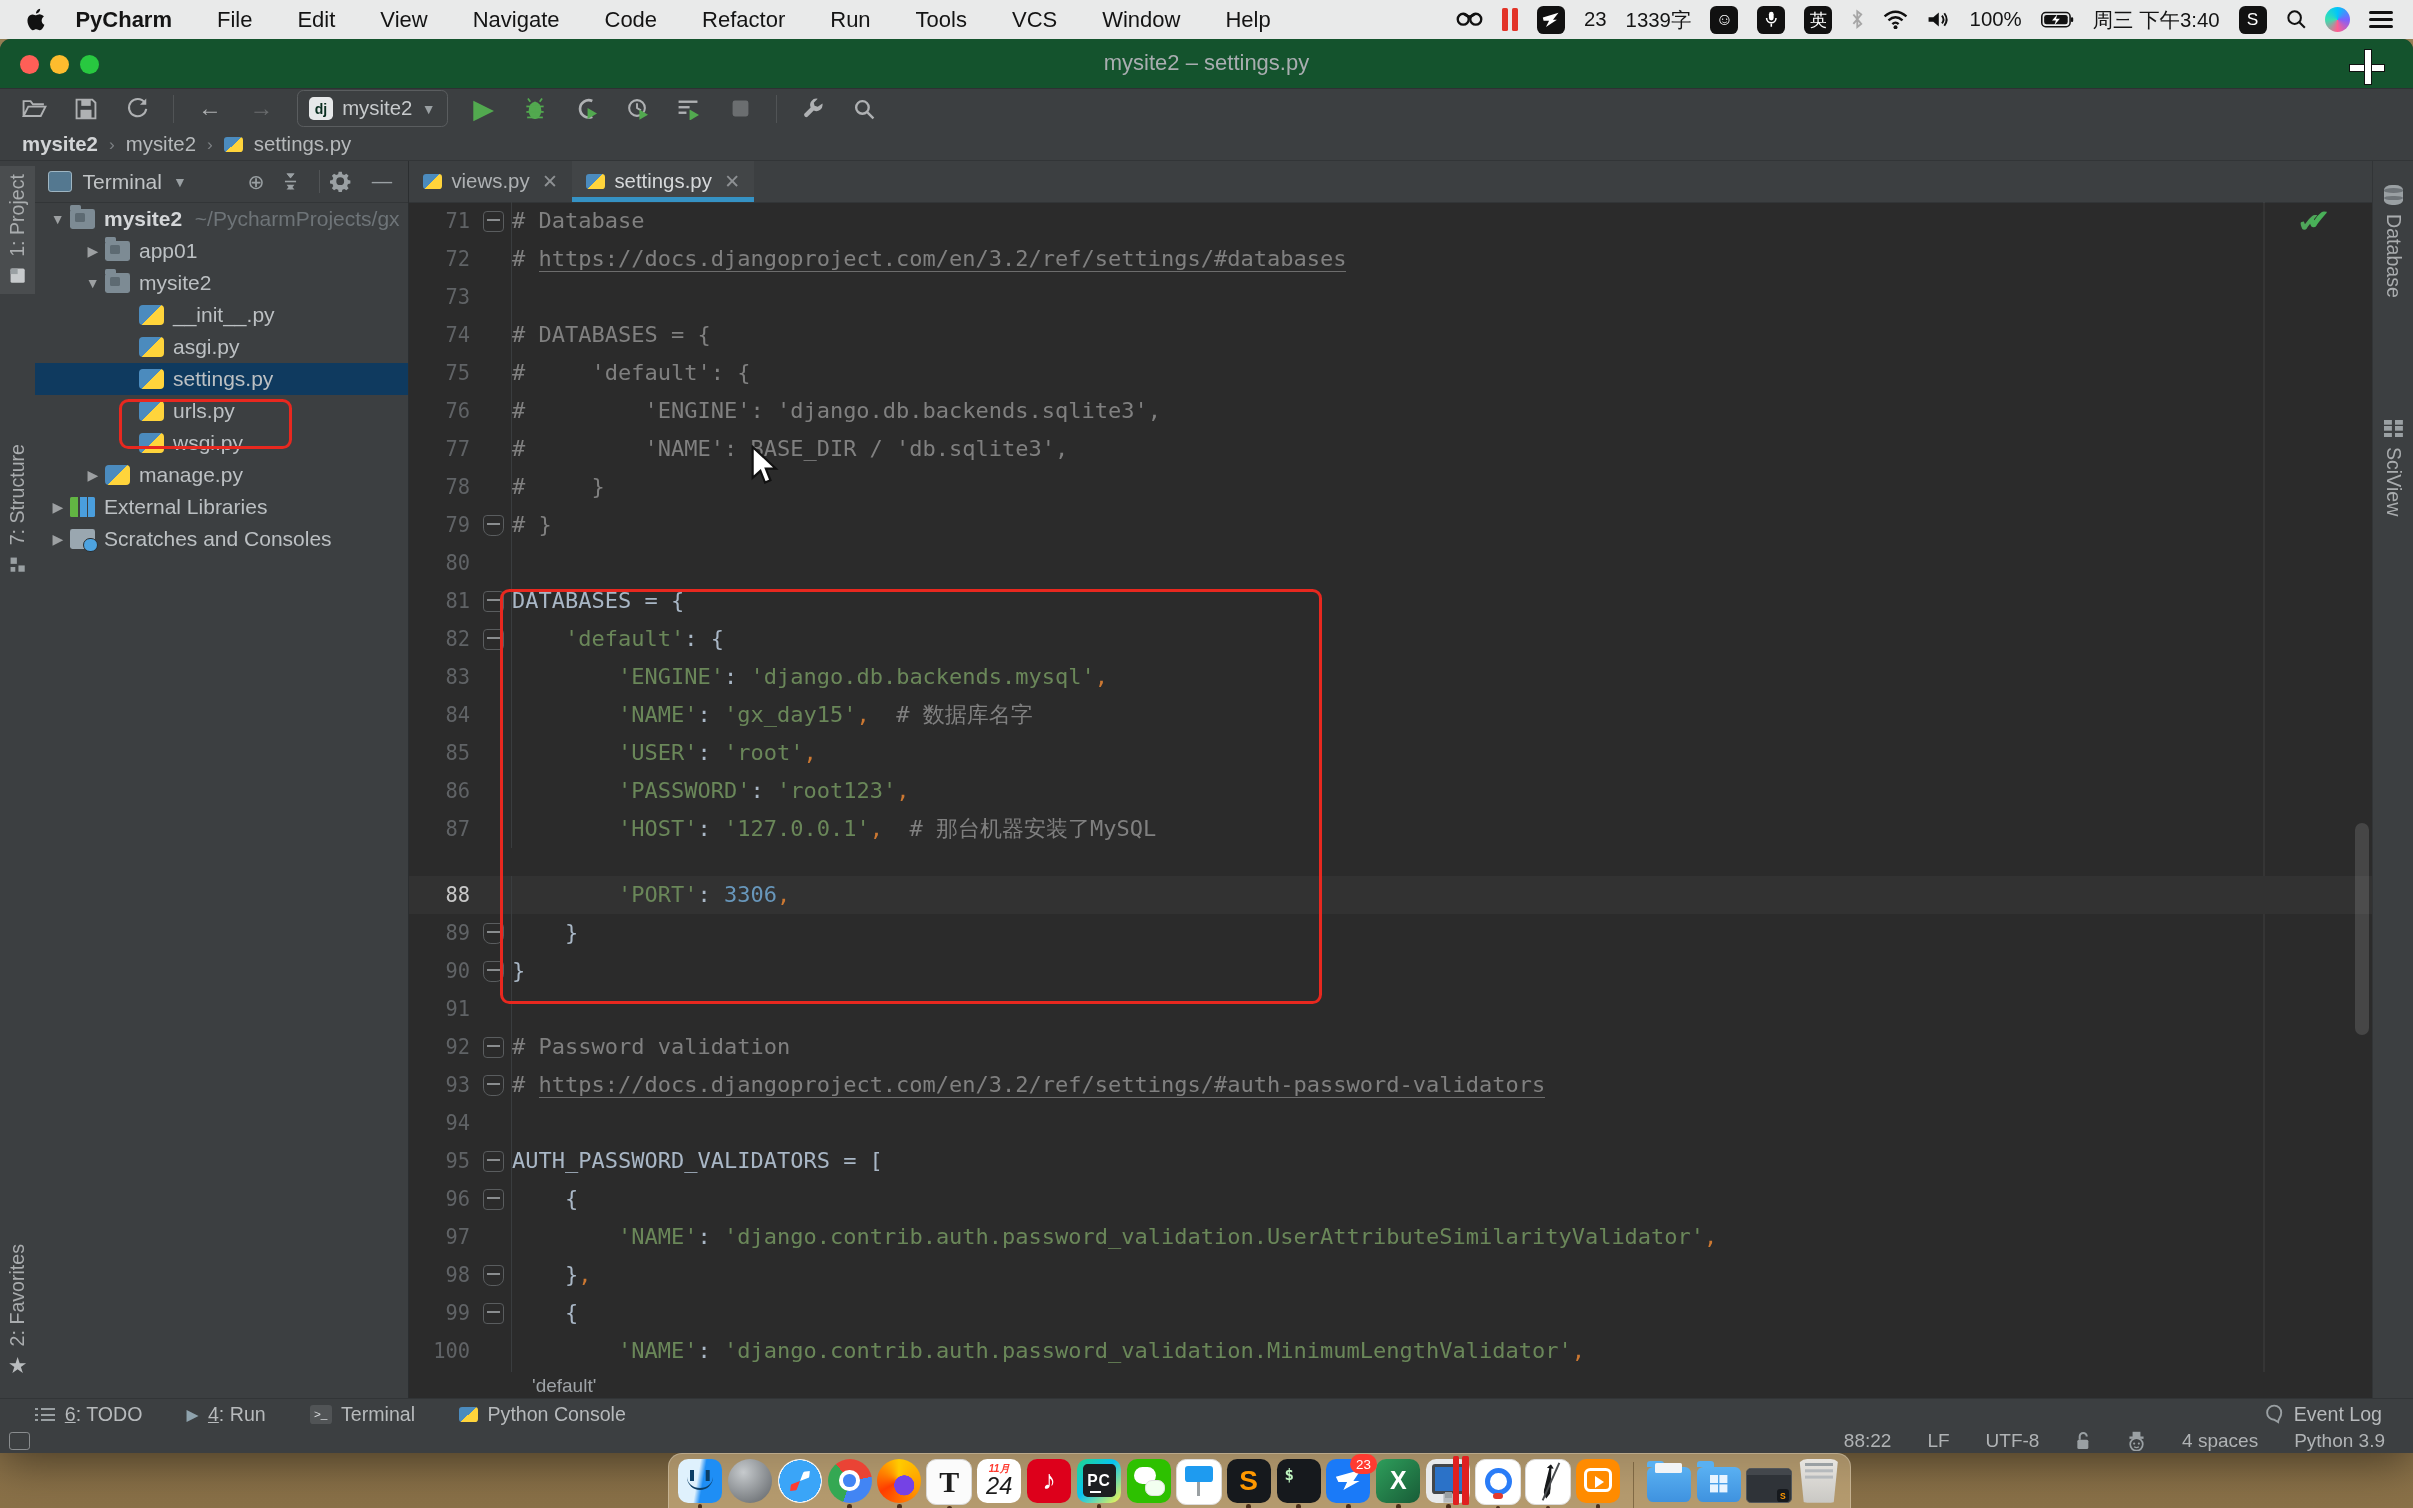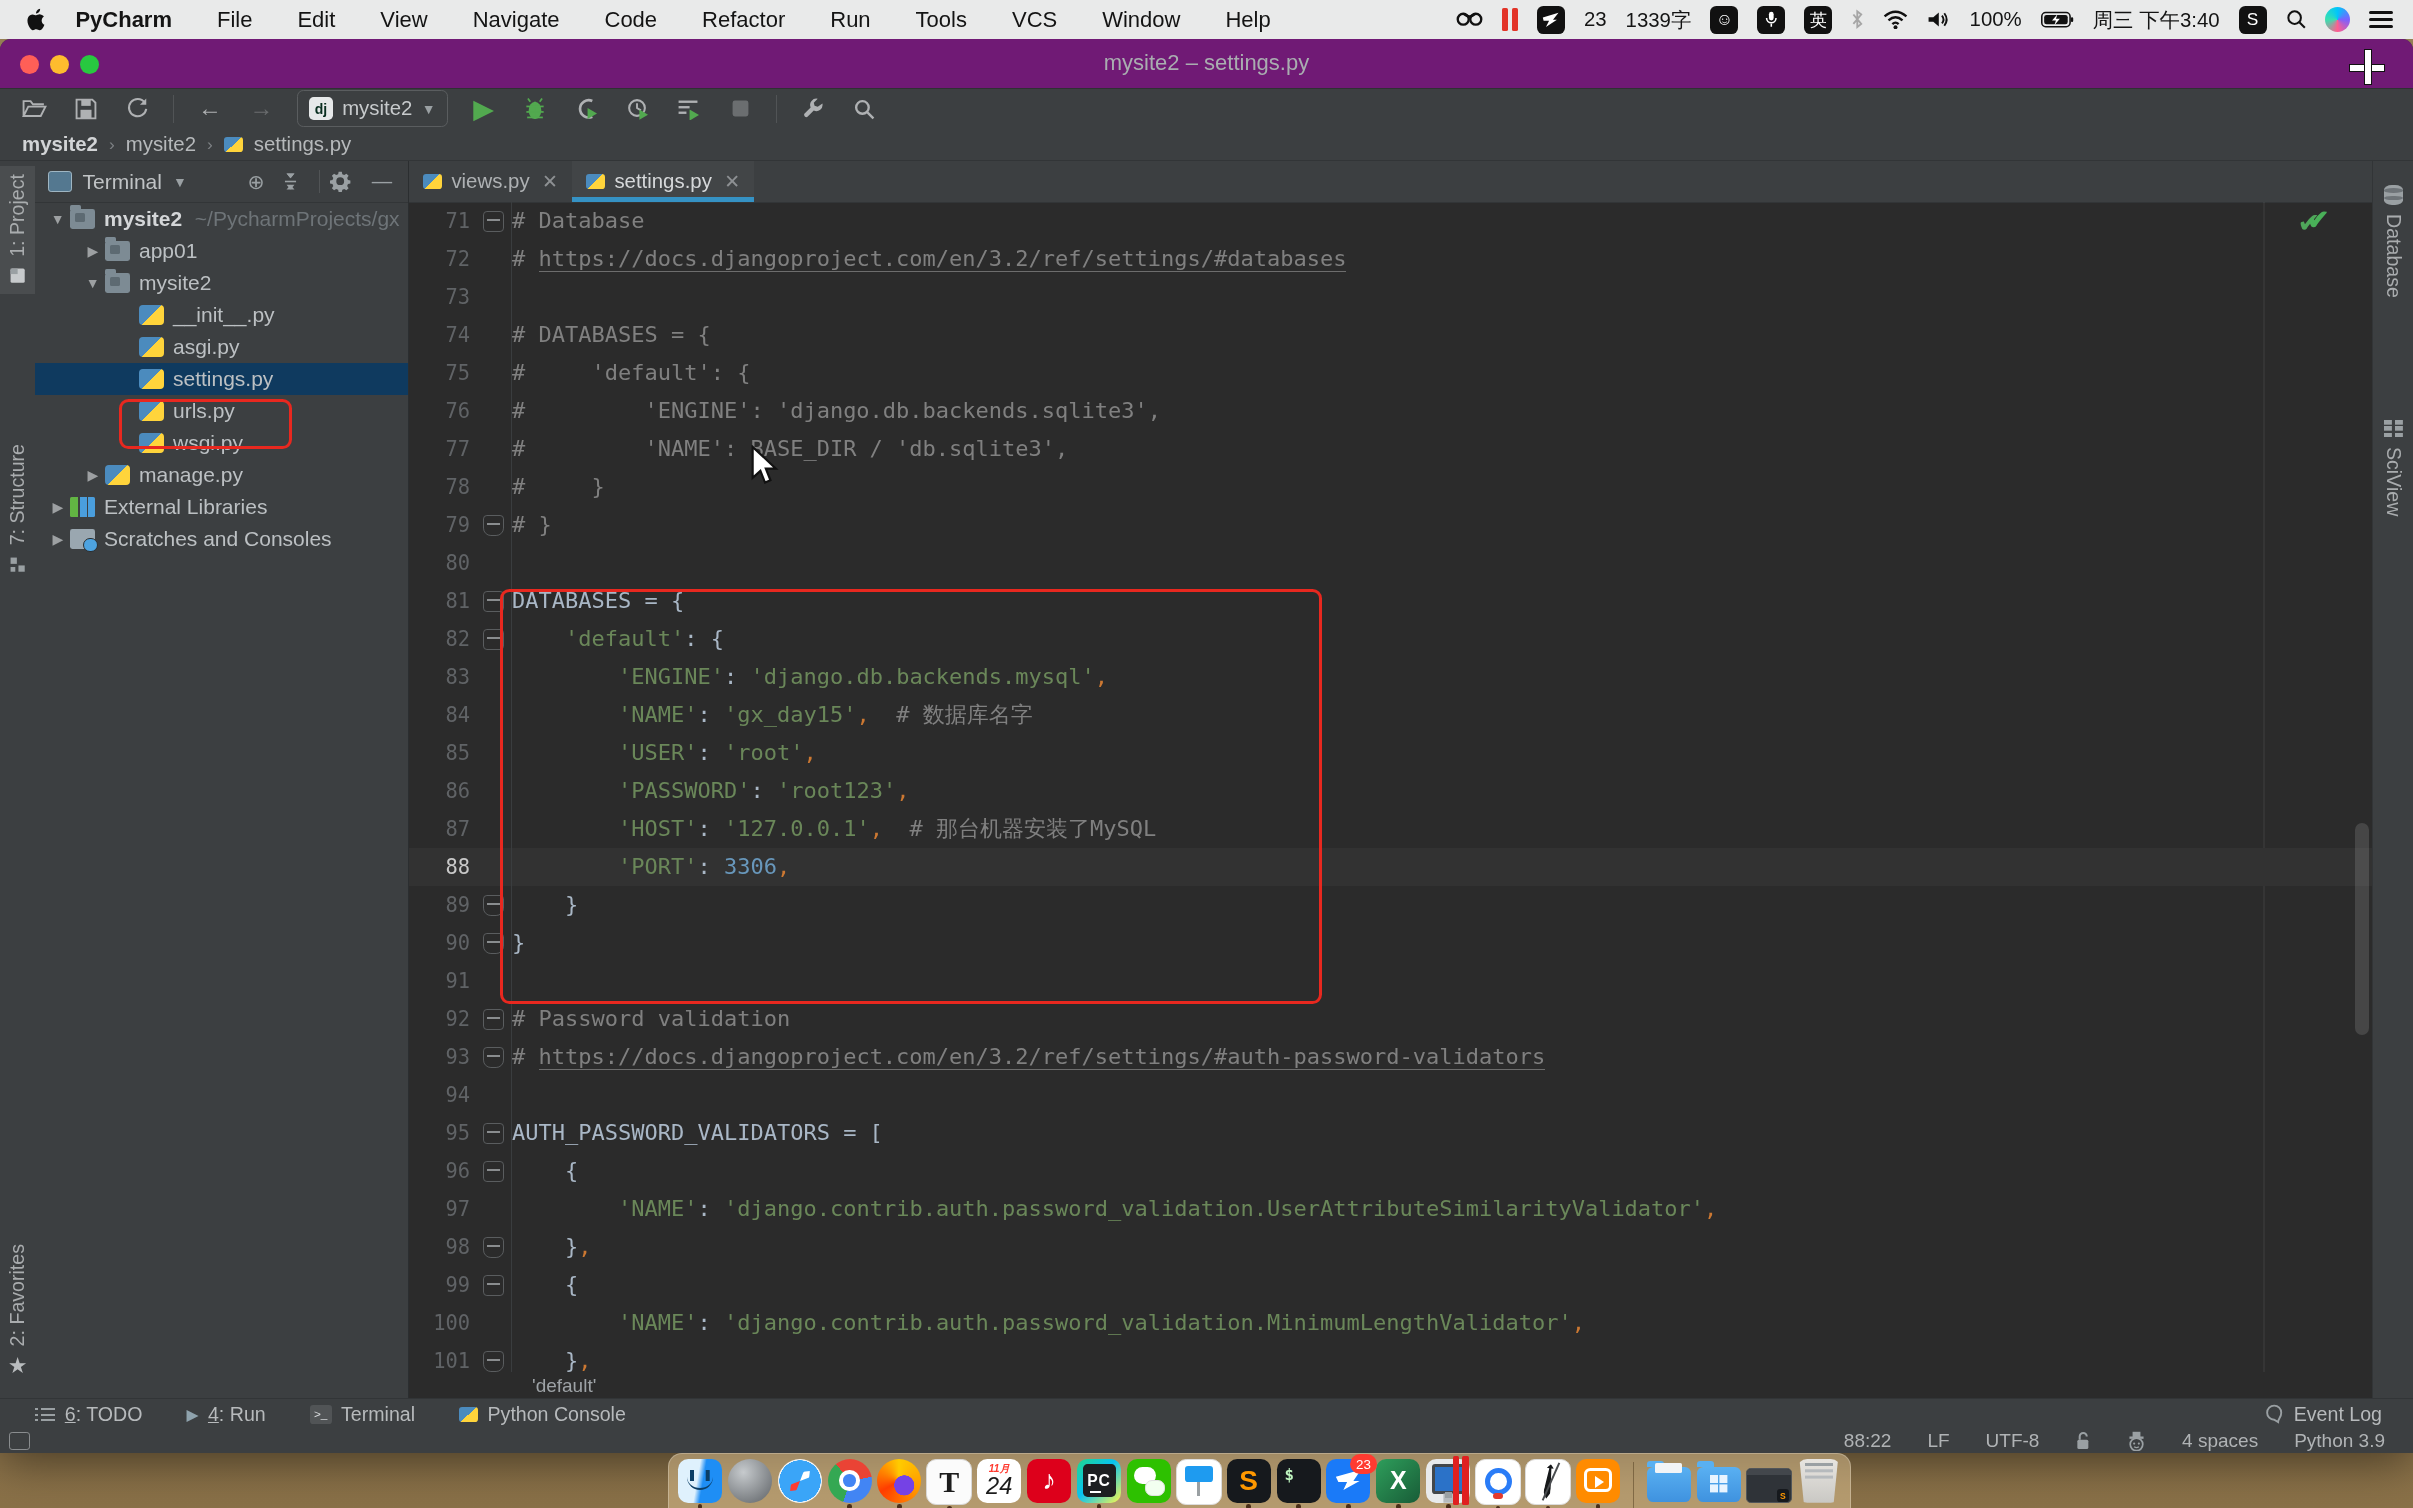--- a/index.html
+++ b/index.html
@@ -22,21 +22,21 @@
   .redpause{display:flex;gap:4.7px;}
   .redpause i{display:block;width:5.5px;height:23.6px;background:#e23428;border-radius:1.6px;}
   .siri{width:25px;height:25px;border-radius:50%;background:conic-gradient(#00c6fb,#7b61ff,#ff5e8e,#37e0b0,#00c6fb);}
   .cc-list{width:23.6px;height:17.3px;display:flex;flex-direction:column;justify-content:space-between;}
   .cc-list i{height:3.1px;background:#111;border-radius:1.6px;}
   .mb-ico{display:flex;align-items:center;}
 
   
   .window{position:absolute;left:0;top:39px;width:2413px;height:1414px;background:#3c3f41;
     border-radius:11px 11px 0 0;z-index:10;box-shadow:0 7.9px 47px rgba(0,0,0,.5);}
-  .titlebar{position:absolute;left:0;top:0;right:0;height:49px;background:#701a75;border-radius:11px 11px 0 0;border-bottom:0.8px solid #2e3133;}
+  .titlebar{position:absolute;left:0;top:0;right:0;height:49px;background:#14532d;border-radius:11px 11px 0 0;border-bottom:0.8px solid #2e3133;}
   .tl{position:absolute;top:15.7px;width:19px;height:19px;border-radius:50%;}
   .tl.red{left:20.4px;background:#ff5f57;}
   .tl.yellow{left:50px;background:#febc2e;}
   .tl.green{left:80px;background:#28c840;}
   .title{position:absolute;left:0;right:0;top:11px;text-align:center;color:#a9adb0;font-size:22px;}
 
   .toolbar{position:absolute;left:0;top:49px;right:0;height:41px;display:flex;align-items:center;gap:20.4px;padding-left:19px;color:#afb1b3;}
   .tb-ico{width:31px;height:31px;display:flex;align-items:center;justify-content:center;font-size:23.6px;flex:none;}
   .tb-sep{width:0.8px;height:28px;background:#515456;}
   .runchip{display:flex;align-items:center;gap:9.4px;border:0.8px solid #5a5d5f;border-radius:6.3px;height:35px;padding:0 11px;}
@@ -85,21 +85,21 @@
   .tabbar{position:absolute;left:0;top:0;right:0;height:41px;background:#3c3f41;border-bottom:0.8px solid #323537;display:flex;align-items:flex-end;}
   .etab{height:41px;display:flex;align-items:center;gap:9.4px;padding:0 14px;color:#aeb1b3;font-size:20.4px;position:relative;}
   .etab.active{background:#424547;color:#d6d8da;}
   .etab.active::after{content:"";position:absolute;left:0;right:0;bottom:0;height:4.7px;background:var(--accent,#3592c4);}
   .etab .x{color:#8d9093;font-size:19px;margin-left:3.1px;}
   .pyfile{width:19px;height:15.7px;border-radius:3.1px;background:linear-gradient(135deg,#4b8bbe 50%,#ffd43b 50%);flex:none;}
 
   .codewrap{position:absolute;left:0;top:41px;right:0;bottom:28px;overflow:hidden;}
   .marginguide{position:absolute;left:1854px;top:0;bottom:0;width:1.6px;background:rgba(255,255,255,.05);}
   .code-row{height:38px;display:flex;align-items:center;position:relative;}
-  .code-row.cur{background:#323232;}
+  .code-row.cur{background:#323232;margin-top:28px;}
   .gut{width:103px;flex:none;position:relative;height:38px;}
   .gut .ln{position:absolute;right:42px;top:0;line-height:38px;color:#606366;font-size:20.4px;font-family:"DejaVu Sans Mono",monospace;}
   .cur .gut .ln{color:#c8c8c8;}
   .gut::after{content:"";position:absolute;right:0;top:0;bottom:0;width:0.8px;background:#3a3d3f;}
   .fold{position:absolute;right:7.9px;top:9.4px;width:19px;height:19px;border:1.6px solid #5a5d5f;border-radius:3.9px;background:#2b2b2b;}
   .fold::after{content:"";position:absolute;left:3.1px;right:3.1px;top:7px;height:1.6px;background:#8a8d8f;}
   .fold.end{border-radius:3.9px 3.9px 7.9px 7.9px;}
   .code-text{font-family:"DejaVu Sans Mono",monospace;font-size:22px;line-height:38px;white-space:pre;color:var(--codedef,#a9b7c6);}
   .s-cmt{color:var(--cmt,#808080);}
   .s-lnk{color:var(--cmt,#808080);border-bottom:1.6px solid #6d6d6d;}

